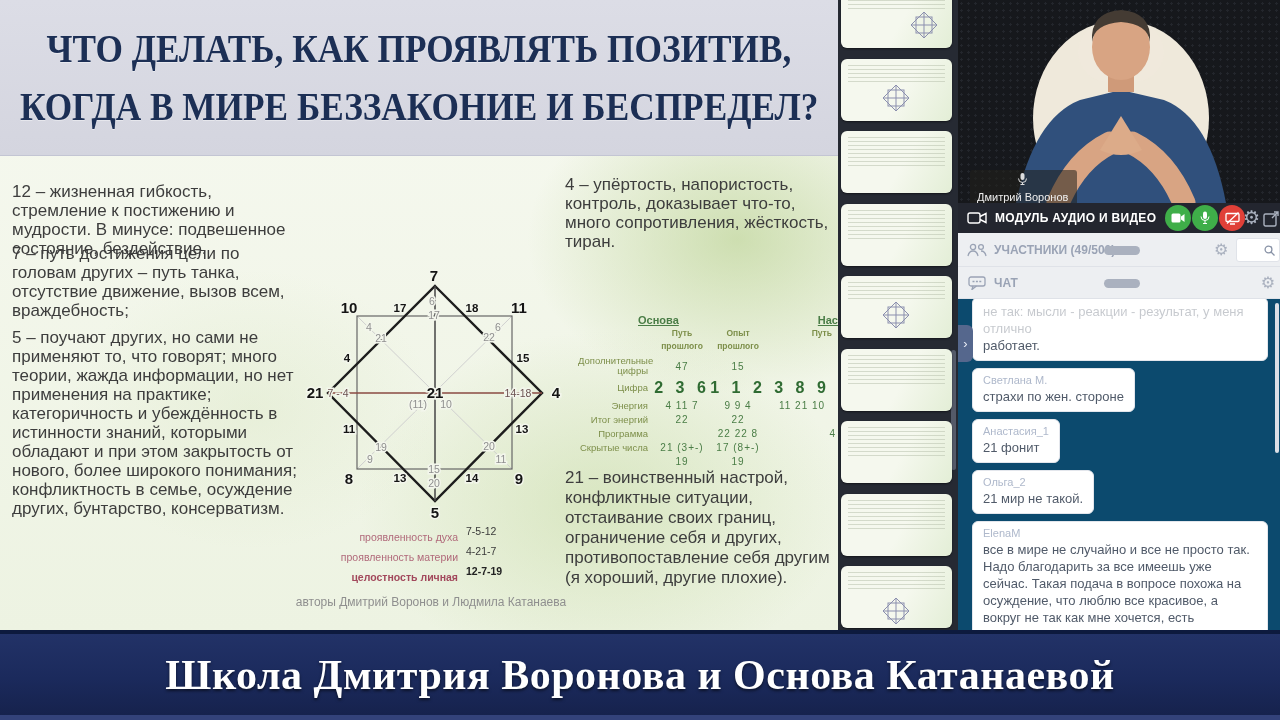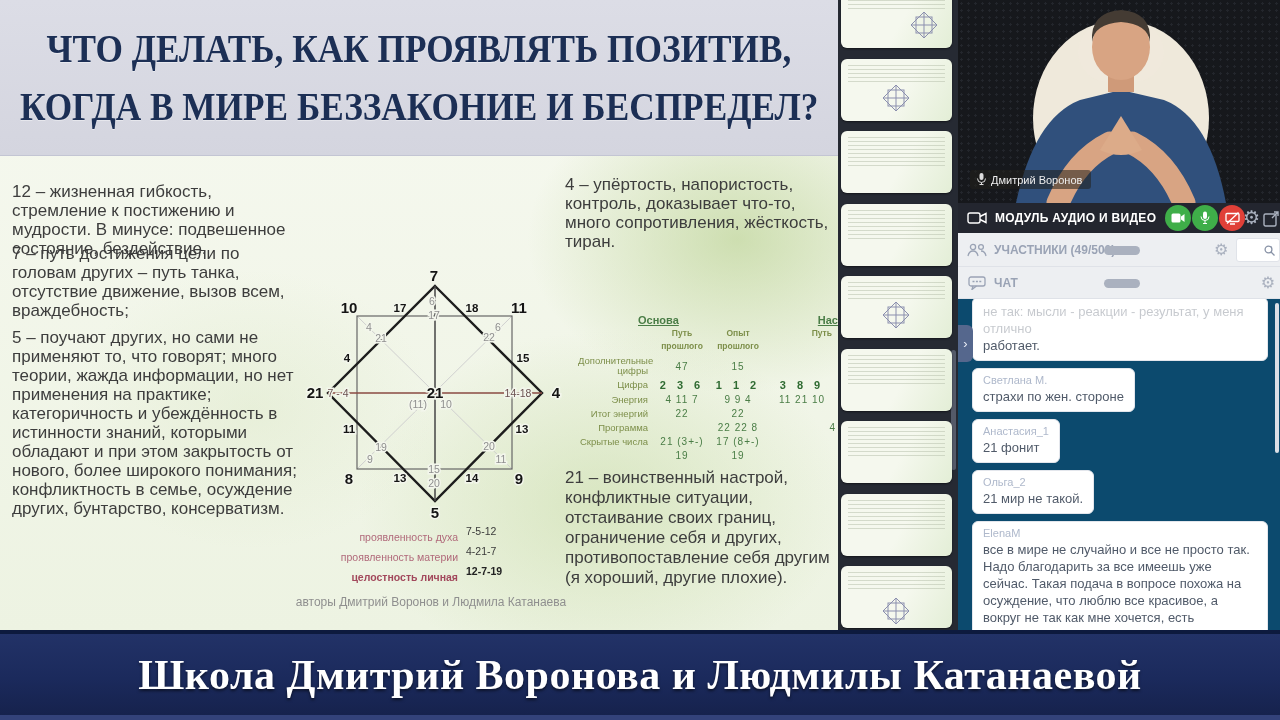--- a/index.html
+++ b/index.html
@@ -41,21 +41,21 @@
   .pt-head { display:flex; font-size:11px; font-weight:bold; color:#4a7d46; }
   .pt-head .h-osnova { width:160px; margin-left:60px; text-align:left; text-decoration:underline; }
   .pt-head .h-nas { flex:1; text-align:right; text-decoration:underline; }
   .pt-sub { display:flex; font-size:8.5px; color:#7d8f4a; margin-top:1px; }
   .pt-sub div { white-space:pre-line; text-align:center; line-height:13px;font-weight:bold; }
   .pt-sub .s1 { width:56px; margin-left:76px; } .pt-sub .s2 { width:56px; } .pt-sub .s3 { flex:1; text-align:right; padding-right:6px;}
   .pt-row { display:flex; align-items:center; margin-top:3px; }
   .pt-row .lbl { width:74px; text-align:right; padding-right:4px; color:#7d8f4a; font-size:9.5px; line-height:10px; }
   .pt-row .c { width:56px; text-align:center; letter-spacing:1px; }
   .pt-row .c1 { margin-left:2px; } .pt-row .c3 { flex:1; }
-  .pt-row.bold .c { font-weight:bold; color:#2f6b32; font-size:11px; letter-spacing:4px; }
+  .pt-row.bold .c { font-weight:bold; color:#2f6b32; font-size:16px; letter-spacing:4px; }
   .pt-row .c3.right { text-align:right; padding-right:2px; }
 
   .metrics { position:absolute; left:338px; top:524px; font-size:10.5px; line-height:14px; }
   .metrics .mrow { display:flex; }
   .metrics .ml { width:128px; text-align:right; color:#b0697a; padding-right:8px;margin-top:6px; }
   .metrics .mv { color:#3a3a3a; }
   .metrics .mrow.b .ml { color:#a2485c; font-weight:bold; }
   .metrics .mrow.b .mv { font-weight:bold; color:#222; }
 
   .authors { position:absolute; left:286px; top:595px; width:290px; text-align:center;
@@ -70,21 +70,21 @@
   .thumb .tl.long { height:30px; }
   .thumb svg { position:absolute; }
   .t-scroll { position:absolute; right:2px; top:350px; width:5px; height:120px; background:#545a69; border-radius:3px; }
 
   
   .panel { position:absolute; left:958px; top:0; width:322px; height:630px; background:#f5f6f8; }
 
   .video { position:absolute; left:0; top:0; width:322px; height:203px; overflow:hidden;
     background:radial-gradient(#23262c 1px, transparent 1.4px) 0 0/7px 7px, #16181c; }
   .name-tag { position:absolute; left:12px; top:170px; display:flex; align-items:center; gap:5px;
-    background:rgba(35,32,28,.55); color:#eee; font-size:11px; padding:3px 9px 3px 7px; border-radius:3px; }
+    background:rgba(35,32,28,.55); color:#eee; font-size:11px; padding:3px 9px 3px 7px; border-radius:3px;flex-direction:column; }
 
   .toolbar { position:absolute; left:0; top:203px; width:322px; height:30px; background:#23262f;
     display:flex; align-items:center; }
   .toolbar .tt { color:#fff; font-size:12px; font-weight:bold; letter-spacing:.3px; margin-left:8px; }
   .cbtn { position:absolute; width:26px; height:26px; border-radius:50%; top:2px;
     display:flex; align-items:center; justify-content:center; cursor:pointer; }
   .gear { font-family:"DejaVu Sans",sans-serif; color:#aab1bf; }
 
   .phdr { position:absolute; left:0; width:322px; display:flex; align-items:center;
     background:#edeff2; border-bottom:1px solid #dfe2e8; color:#9aa3b5; font-weight:bold; font-size:12px; }
@@ -405,14 +405,14 @@
       </div>
     <div class="collapse-tab">›</div>
     <div class="c-scroll"></div>
     <div class="typing">
       <span>··· </span><span>Пользователь ElenaM печатает</span>
     </div>
   </div>
 </div>
 
 <div class="banner">
-  <div class="btext">Школа Дмитрий Воронова и Людмилы Катанаевой</div>
+  <div class="btext">Школа Дмитрия Воронова и Основа Катанаевой</div>
 </div>
 
 </body></html>

